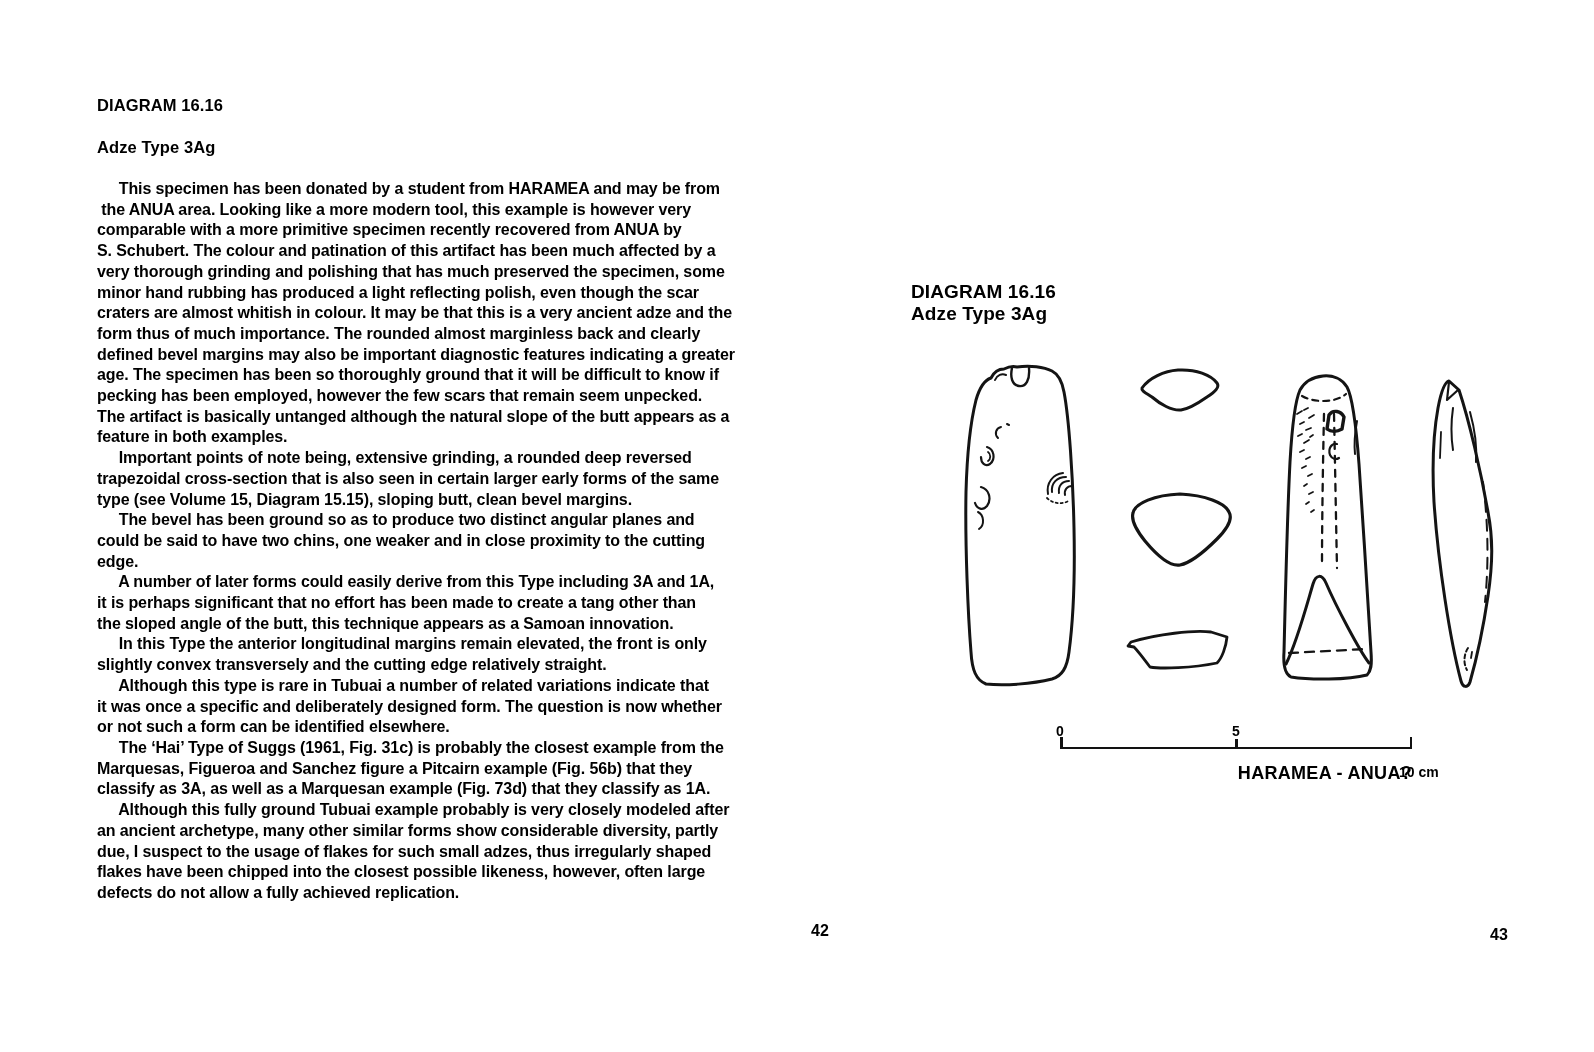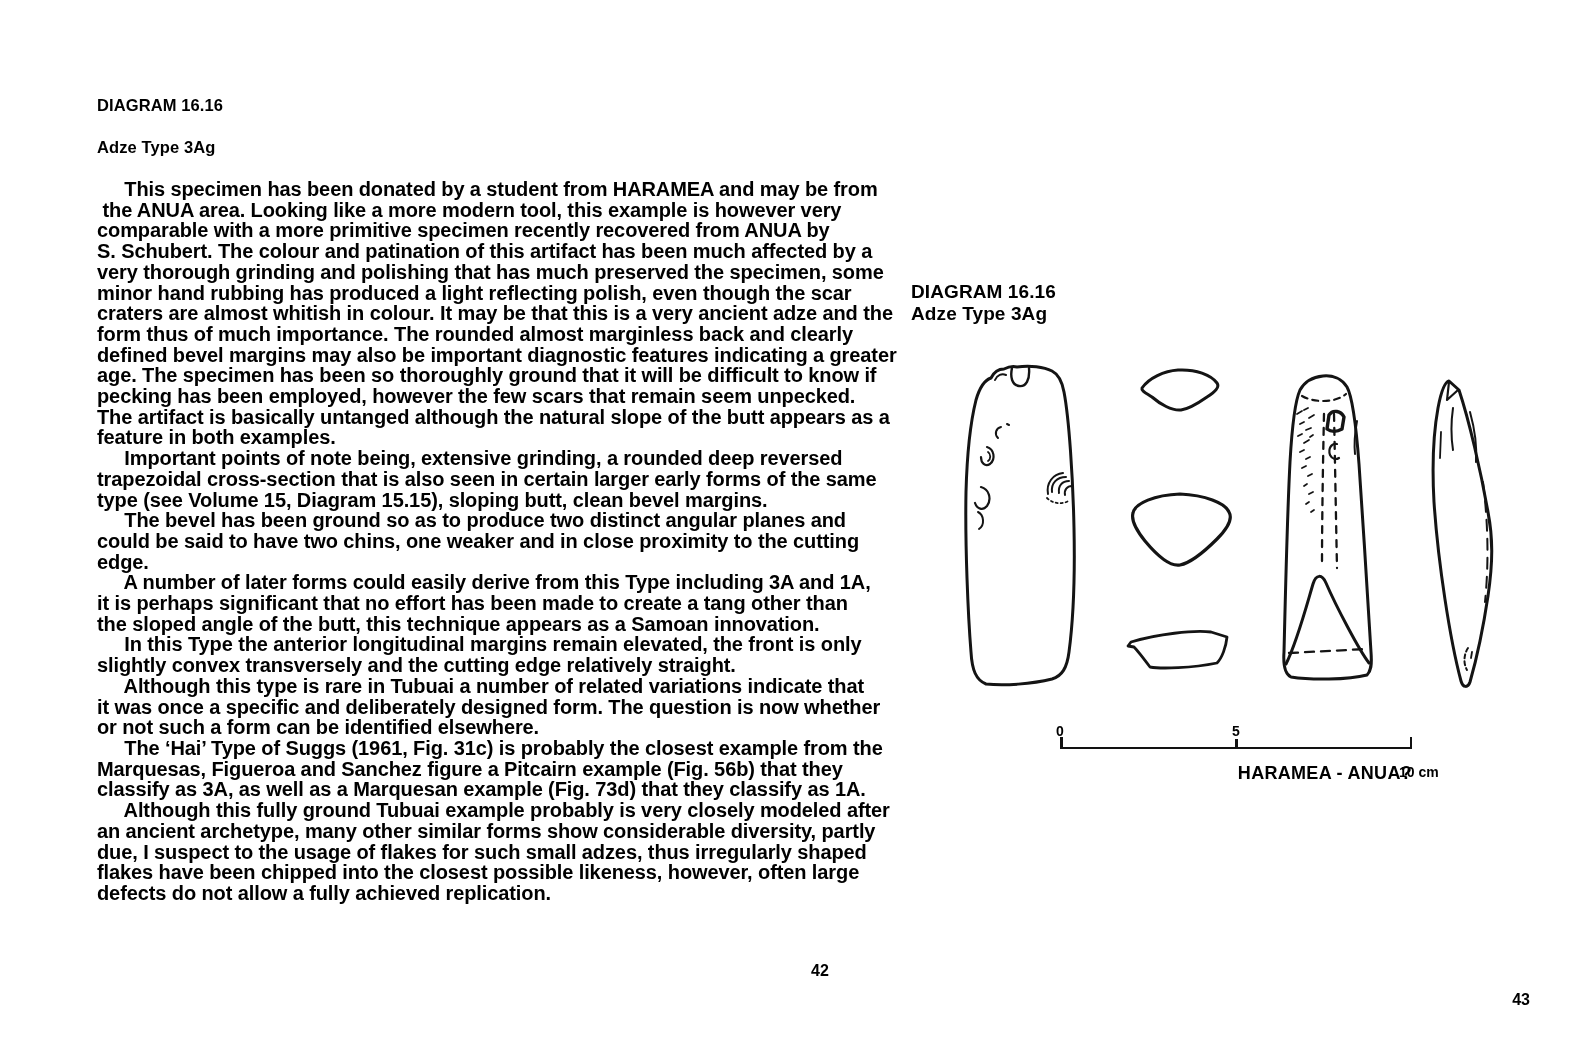--- a/index.html
+++ b/index.html
@@ -8,21 +8,21 @@
     background:#ffffff; color:#000;
     font-family:"Liberation Sans", sans-serif;
     overflow:hidden;
   }
   .abs { position:absolute; }
   .heading-left { font-size:16.5px; font-weight:bold; letter-spacing:.1px; }
   .heading-right { font-size:19px; font-weight:bold; letter-spacing:.1px; }
   .body-text {
     white-space:pre; margin:0;
     font-family:"Liberation Sans", sans-serif;
-    font-weight:bold; font-size:20px; line-height:20.7px;
+    font-weight:bold; font-size:16px; line-height:20.7px;
     letter-spacing:-0.1px;
   }
   .pagenum { font-size:16px; font-weight:bold; }
   .scale-label { font-size:14px; font-weight:bold; }
   .scale-bar-line { border-top:2.5px solid #121212; }
   .scale-tick { background:#121212; width:2.5px; }
   .fig-caption { font-size:18px; font-weight:bold; text-align:center; letter-spacing:.3px; }
   svg path { vector-effect:none; }
 </style>
 </head>
@@ -61,21 +61,21 @@
 or not such a form can be identified elsewhere.
      The ‘Hai’ Type of Suggs (1961, Fig. 31c) is probably the closest example from the
 Marquesas, Figueroa and Sanchez figure a Pitcairn example (Fig. 56b) that they
 classify as 3A, as well as a Marquesan example (Fig. 73d) that they classify as 1A.
      Although this fully ground Tubuai example probably is very closely modeled after
 an ancient archetype, many other similar forms show considerable diversity, partly
 due, I suspect to the usage of flakes for such small adzes, thus irregularly shaped
 flakes have been chipped into the closest possible likeness, however, often large
 defects do not allow a fully achieved replication.</pre>
 
-<div class="abs pagenum" style="left:800px; top:962px; width:40px; text-align:center;">42</div>
+<div class="abs pagenum" style="left:800px; top:922px; width:40px; text-align:center;">42</div>
 
 <div class="abs heading-right" style="left:911px; top:281px;">DIAGRAM 16.16</div>
 
 <div class="abs heading-right" style="left:911px; top:303px;">Adze Type 3Ag</div>
 
 <svg class="abs" style="left:935px; top:350px;" width="570" height="350" viewBox="935 350 570 350" fill="none" stroke="#141414" stroke-linecap="round" stroke-linejoin="round">
 
   <g>
     <path stroke-width="3" fill="#ffffff" d="M 986,684
       C 976,680 972,670 971,652 C 968,615 965,545 966,492
@@ -161,13 +161,13 @@
   <div class="abs scale-label" style="left:1399px; top:723px;margin-top:41px;">10 cm</div>
 
   <div class="abs scale-bar-line" style="left:1060px; top:747px; width:352px; height:0;"></div>
   <div class="abs scale-tick" style="left:1060px; top:737px; height:11px;"></div>
   <div class="abs scale-tick" style="left:1235px; top:739px; height:9px;"></div>
   <div class="abs scale-tick" style="left:1409.5px; top:737px; height:11px;"></div>
 </div>
 
 <div class="abs fig-caption" style="left:1060px; top:763px; width:352px;text-align:right;">HARAMEA - ANUA?</div>
 
-<div class="abs pagenum" style="left:1490px; top:991px; width:40px; text-align:right;">43</div>
+<div class="abs pagenum" style="left:1490px; top:926px; width:40px; text-align:left;">43</div>
 
 </body></html>

